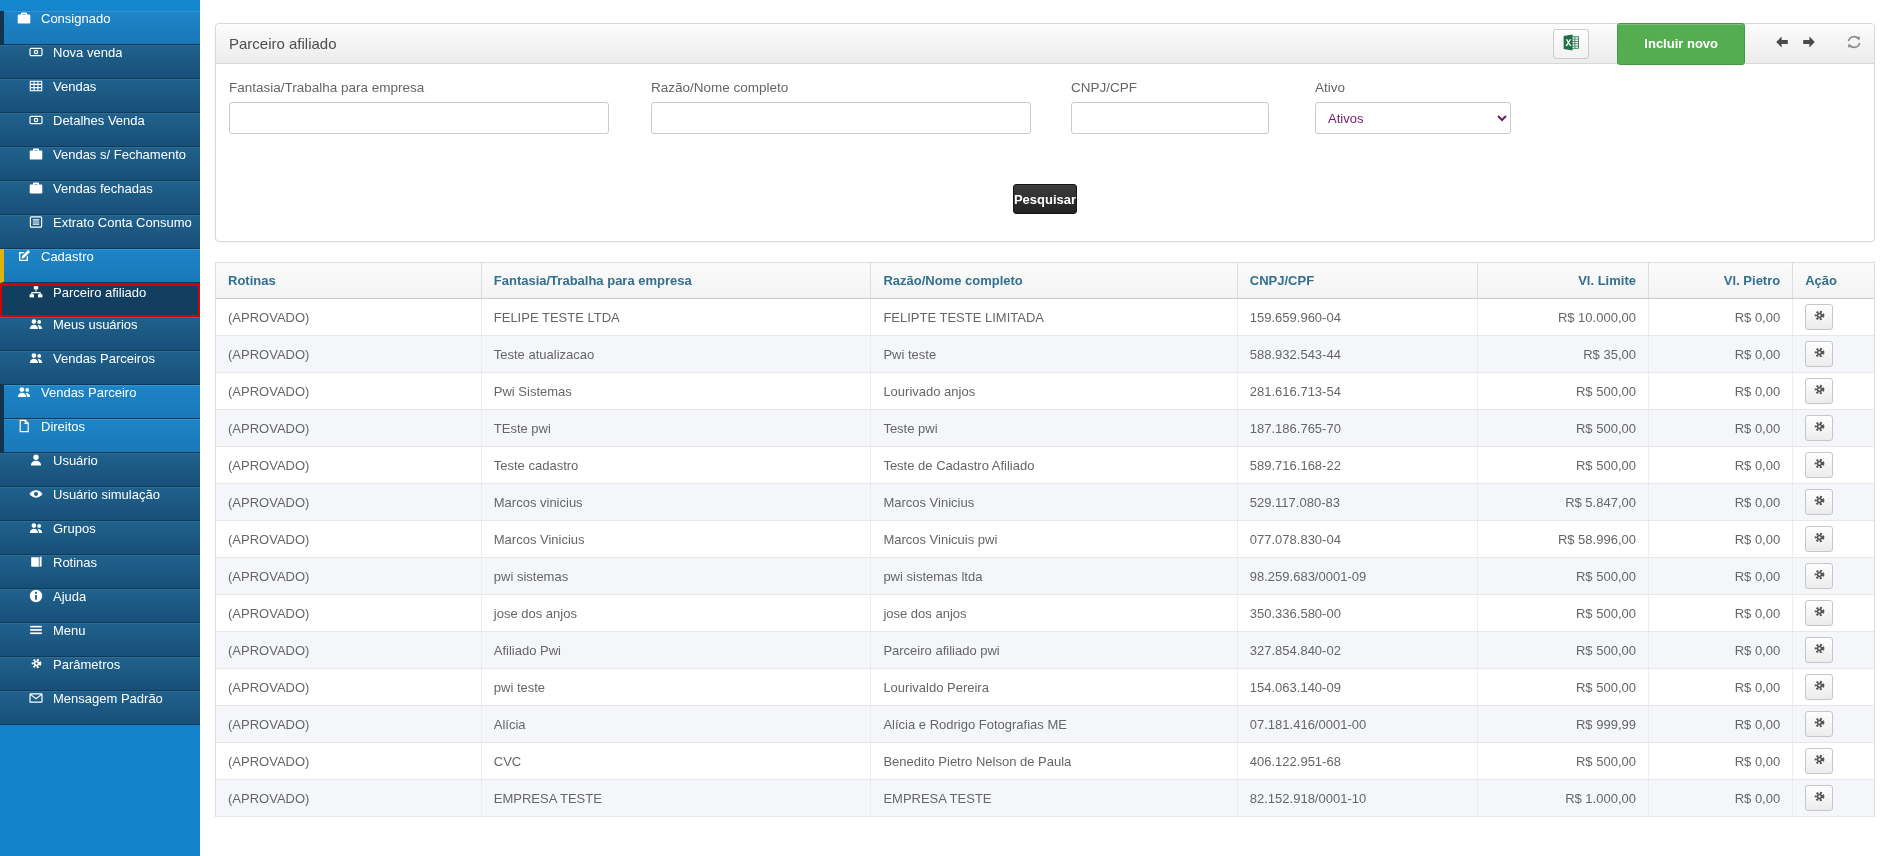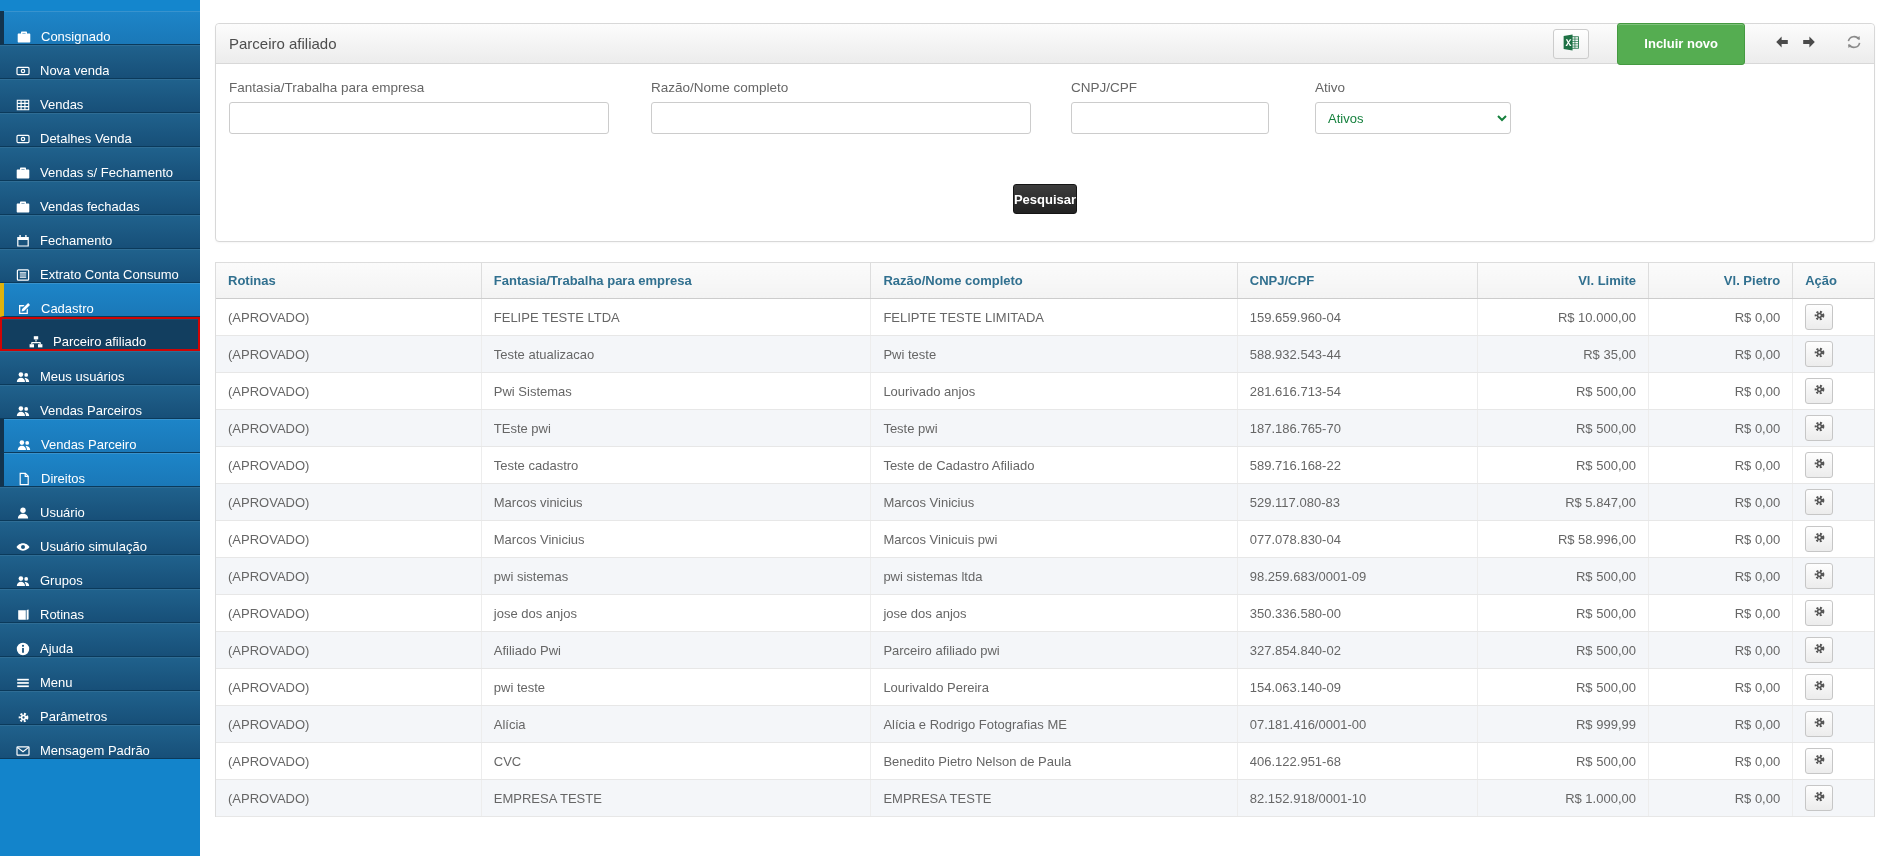--- a/index.html
+++ b/index.html
@@ -2,25 +2,25 @@
 <html><head>
 <meta charset="utf-8">
 <style>
   * { box-sizing: border-box; margin: 0; padding: 0; }
   html,body { width:1884px; height:856px; overflow:hidden; }
   body { font-family:"Liberation Sans", sans-serif; background:#fff; display:flex; font-size:13px; }
 
   
   .sidebar { width:200px; min-width:200px; height:856px; background:#1384cb; }
   .sidebar-topstrip { height:11px; background:#1486cd; }
-  .side-item { height:34px; display:flex; align-items:flex-end; gap:9px; color:#fff;
+  .side-item { height:34px; display:flex; align-items:flex-start; gap:9px; color:#fff;
                cursor:pointer; border-bottom:1px solid #0b3a5b; }
   .side-item .icon { width:16px; display:flex; justify-content:center; align-items:center; flex:none; }
   .side-item .lbl { white-space:nowrap; overflow:hidden; }
-  .side-item.child { background:linear-gradient(#20628d,#174f78); padding-left:15px;
+  .side-item.child { background:linear-gradient(#20628d,#174f78); padding-left:28px;
                      box-shadow:inset 0 1px 0 rgba(255,255,255,.07); }
   .side-item.parent { background:linear-gradient(#1d85c8,#1a78b8); padding-left:12px;
                       border-left:4px solid #12344e; box-shadow:inset 0 1px 0 rgba(255,255,255,.12); }
   .side-item.parent.active-group { border-left-color:#dfb20c; }
   .side-item.selected { background:#123e5f; border:2px solid #cf0404; padding-left:26px; }
 
   
   .main { flex:1; padding:23px 9px 0 15px; background:#fff; }
 
   .panel { background:#fff; border:1px solid #d8d8d8; border-radius:4px;
@@ -37,21 +37,21 @@
                box-shadow:inset 0 1px 0 rgba(255,255,255,.25); }
   .nav-arrow { border:none; background:none; color:#4a4a4a; cursor:pointer; padding:2px; display:flex; }
   .nav-arrow.prev { margin-left:27px; } .nav-arrow.next { margin-left:7px; }
   .btn-refresh { border:none; background:none; color:#8a8a8a; cursor:pointer; margin-left:27px; display:flex; }
 
   .panel-body { padding:16px 13px 27px 13px; }
   .filters-row { display:flex; }
   .filter { display:flex; flex-direction:column; }
   .filter label { color:#666; margin-bottom:7px; font-size:13.5px; }
   .filter input, .filter select { height:32px; border:1px solid #ccc; border-radius:3px;
-       padding:0 8px; font-size:13px; font-family:"Liberation Sans",sans-serif; color:#15803d; background:#fff; }
+       padding:0 8px; font-size:13px; font-family:"Liberation Sans",sans-serif; color:#701a75; background:#fff; }
   .f1 { width:380px; margin-right:42px; }
   .f2 { width:380px; margin-right:40px; }
   .f3 { width:198px; margin-right:46px; }
   .f4 { width:196px; }
   .search-row { text-align:center; margin-top:50px; }
   .btn-dark { height:30px; padding:0 0; background:linear-gradient(#3d3d3d,#222);
               border:1px solid #151515; border-radius:3px; color:#fff; font-weight:bold;
               font-size:13px; cursor:pointer; }
 
   
@@ -125,31 +125,20 @@
         </span>
         <span class="lbl">Vendas s/ Fechamento</span>
       </div>
       <div class="side-item child">
         <span class="icon">
           <svg viewBox="0 0 14 14" width="14" height="14">
             <path fill="currentColor" d="M5 1.6h4c.6 0 1 .4 1 1v1h2.3c.6 0 1 .4 1 1v6.8c0 .6-.4 1-1 1H1.7c-.6 0-1-.4-1-1V4.6c0-.6.4-1 1-1H4v-1c0-.6.4-1 1-1zm.4 1.3v.7h3.2v-.7z"></path>
           </svg>
         </span>
         <span class="lbl">Vendas fechadas</span>
-      </div>
-      <div class="side-item child">
-        <span class="icon">
-          <svg viewBox="0 0 14 14" width="14" height="14">
-            <g fill="currentColor">
-              <path fill-rule="evenodd" d="M1.2 3h11.6v9.6H1.2zM2.4 6v5.4h9.2V6z"></path>
-              <path d="M3.4 1h1.4v2.4H3.4zM9.2 1h1.4v2.4H9.2z"></path>
-            </g>
-          </svg>
-        </span>
-        <span class="lbl">Fechamento</span>
       </div>
       <div class="side-item child">
         <span class="icon">
           <svg viewBox="0 0 14 14" width="14" height="14">
             <g fill="none" stroke="currentColor" stroke-width="1.2">
               <rect x="1.4" y="1.8" width="11.2" height="10.4" rx="1"></rect>
               <path d="M3.8 4.8h6.4M3.8 7h6.4M3.8 9.2h6.4"></path>
             </g>
           </svg>
         </span>

